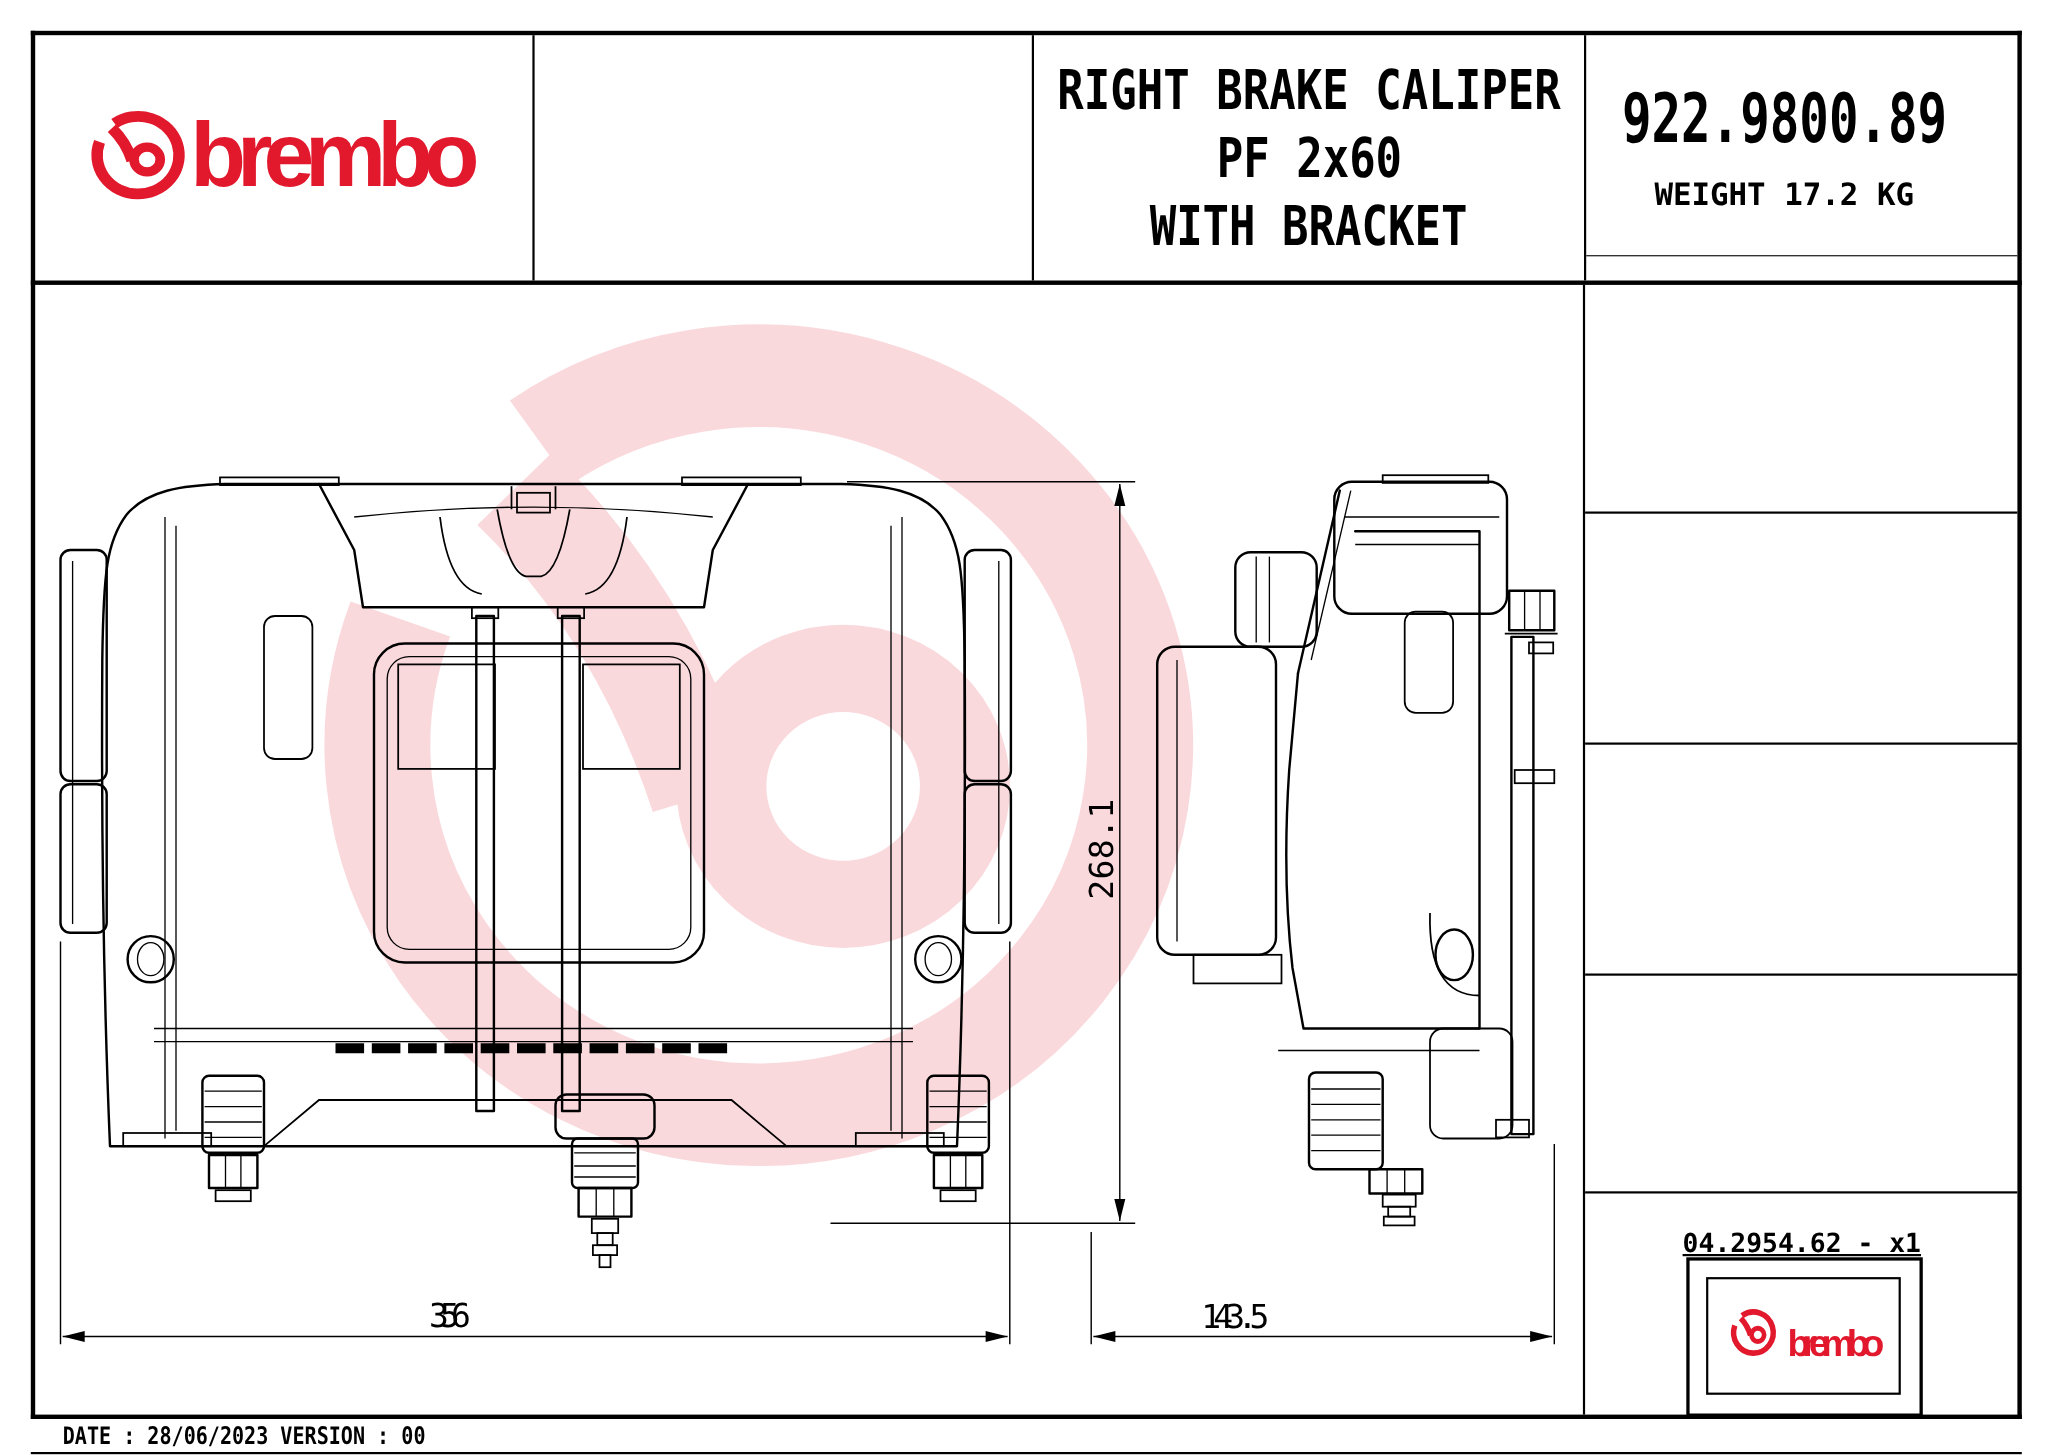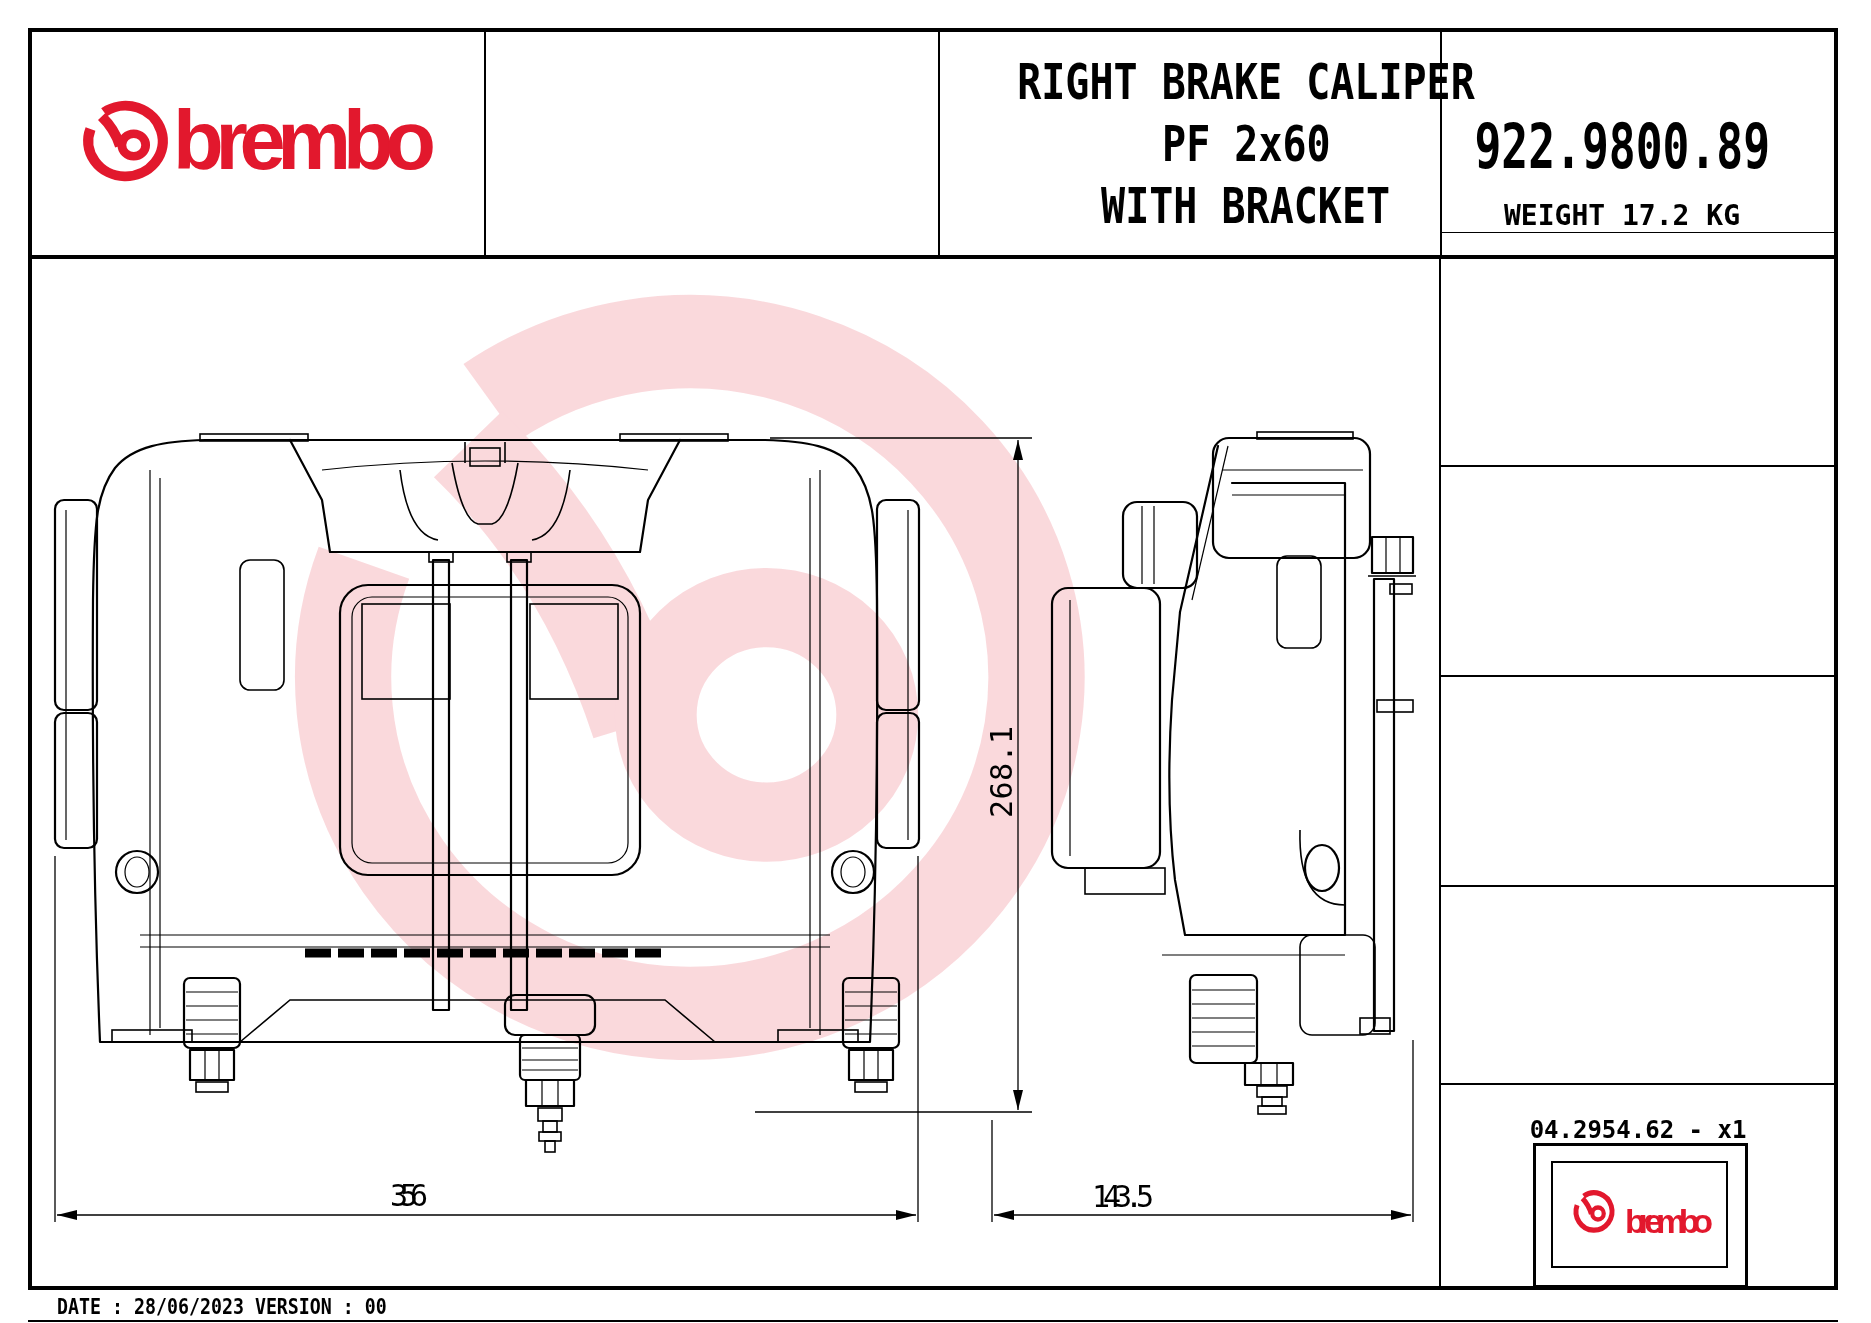--- a/index.html
+++ b/index.html
@@ -7,21 +7,21 @@
         font-family:"DejaVu Sans Mono","Liberation Mono",monospace;color:#000;}
   .line{position:absolute;background:#000;}
   .cell{position:absolute;display:flex;flex-direction:column;align-items:center;justify-content:center;}
   .code-text{font-size:70px;font-weight:bold;letter-spacing:0;white-space:pre;}
   .title-line{font-size:50px;font-weight:bold;line-height:62px;transform:scaleX(.80);transform-origin:center;white-space:pre;}
   .part-number{font-size:62px;font-weight:bold;transform:scaleX(.72);transform-origin:center;}
   .weight{font-size:28px;font-weight:bold;margin-top:16px;}
   .grease-t1{position:absolute;left:1440px;top:1088px;width:396px;text-align:center;
              font-size:26px;font-weight:bold;}
   .grease-t2{position:absolute;left:1440px;top:1116px;width:396px;text-align:center;
-             font-size:24px;font-weight:bold;}
+             font-size:24px;font-weight:bold;text-decoration:underline;}
   .logo-box{position:absolute;left:1533px;top:1143px;width:209px;height:139px;border:3px solid #000;}
   .logo-box-inner{position:absolute;left:15px;top:15px;width:173px;height:103px;border:2px solid #000;}
   .footer-date{position:absolute;left:57px;top:1294px;font-size:22px;font-weight:bold;
                transform:scaleX(.83);transform-origin:left center;white-space:pre;}
   svg{position:absolute;overflow:visible;}
   .dwg{stroke:#000;fill:none;stroke-width:2.2px;stroke-linejoin:round;stroke-linecap:round;}
   .l1{stroke:#000;fill:none;stroke-width:1.2px;}
   .l15{stroke:#000;fill:none;stroke-width:1.6px;}
   .dim{stroke:#000;fill:none;stroke-width:1.3px;}
   .dimtxt{font-family:"DejaVu Sans Mono",monospace;font-size:30px;fill:#000;}
@@ -226,27 +226,27 @@
   <div class="cell" style="left:32px;top:32px;width:452px;height:223px;">
     <svg width="452" height="223" viewBox="0 0 452 223" style="position:static;">
       <g stroke="#e2182d" fill="none">
         <use href="#bmark" transform="translate(50,63) scale(1.035,0.98)"></use>
       </g>
       <text x="141" y="137" fill="#e2182d" textLength="263" font-family="Liberation Sans, sans-serif" font-weight="bold" font-size="83">brembo</text>
     </svg>
   </div>
 
 
-  <div class="cell" style="left:996px;top:32px;width:500px;height:223px;">
+  <div class="cell" style="left:940px;top:32px;width:500px;height:223px;">
     <div class="title-line">RIGHT BRAKE CALIPER</div>
     <div class="title-line">PF 2x60</div>
     <div class="title-line">WITH BRACKET</div>
   </div>
 
-  <div class="cell" style="left:1442px;top:32px;width:360px;height:200px;justify-content:flex-end;">
+  <div class="cell" style="left:1442px;top:32px;width:360px;height:200px;">
     <div class="part-number">922.9800.89</div>
     <div class="weight">WEIGHT 17.2 KG</div>
   </div>
 
   <div style="position:absolute;left:1441px;top:259px;width:395px;height:206px;"></div>
   <div style="position:absolute;left:1441px;top:467px;width:395px;height:208px;"></div>
   <div style="position:absolute;left:1441px;top:677px;width:395px;height:208px;"></div>
   <div style="position:absolute;left:1441px;top:887px;width:395px;height:196px;"></div>
 
   <div class="grease-t2">04.2954.62 - x1</div>

